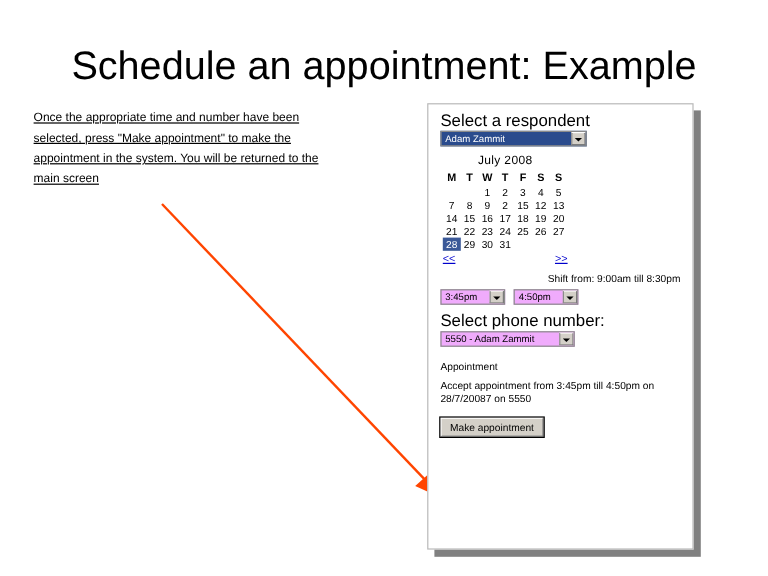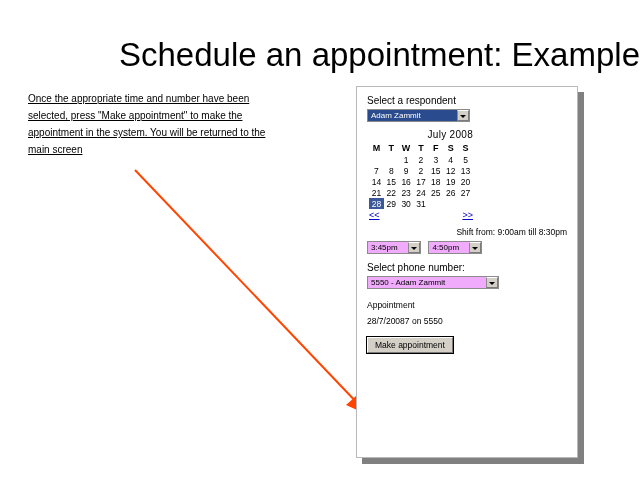--- a/index.html
+++ b/index.html
@@ -14,21 +14,21 @@
     overflow: hidden;
     position: relative;
   }
 
   
   #slide-title {
     position: absolute;
     left: 0;
     top: 36px;
     width: 640px;
-    text-align: right;
+    text-align: center;
     font-size: 33px;
     font-weight: normal;
     color: #000000;
     letter-spacing: 0px;
     white-space: nowrap;
     font-family: "Liberation Sans", sans-serif;
   }
 
   
   #annotation {
@@ -63,21 +63,21 @@
     border: 1px solid #b9b9b9;
     box-sizing: border-box;
     box-shadow: 6px 6px 0 0 #808080;
     padding: 8px 10px 10px 10px;
     font-size: 8.5px;
     color: #000000;
     overflow: hidden;
   }
 
   .field-label {
-    font-size: 10px;
+    font-size: 14px;
     color: #000000;
     margin: 0 0 3px 0;
     line-height: 11px;
   }
 
   
   .sel {
     display: inline-block;
     position: relative;
     height: 13px;
@@ -112,34 +112,34 @@
     top: 4px;
     border-left: 3px solid transparent;
     border-right: 3px solid transparent;
     border-top: 3px solid #000;
   }
   .sel.highlight {
     background: #2a4b8d;
     color: #ffffff;
   }
 
-  #respondent-select { width: 103px; margin-bottom: 7px; }
+  #respondent-select { width: 122px; margin-bottom: 7px; }
   #time-from-select { width: 54px; }
   #time-to-select { width: 54px; margin-left: 5px; }
-  #phone-select { width: 132px; margin-bottom: 7px; }
+  #phone-select { width: 112px; margin-bottom: 7px; }
 
   
   #calendar {
     width: 104px;
     margin: 0 0 7px 2px;
     font-size: 8.5px;
     color: #000;
   }
   #calendar .cal-month {
-    text-align: right;
+    text-align: center;
     font-size: 10px;
     font-weight: normal;
     padding-bottom: 2px;
     letter-spacing: 0.3px;
   }
   #calendar table {
     border-collapse: collapse;
     width: 104px;
   }
   #calendar th {
@@ -305,17 +305,18 @@
   <div class="field-label">Select phone number:</div>
 
   <div class="sel" id="phone-select">
     <span>5550 - Adam Zammit</span>
     <span class="arrowbox"></span>
   </div>
 
   <div class="appt-heading">Appointment</div>
 
   <div class="appt-text">
+    <div>Accept appointment from 3:45pm till 4:50pm on</div>
     <div>28/7/20087 on 5550</div>
   </div>
 
   <span id="make-appointment-button">Make appointment</span>
 </div>
 
 </body></html>

